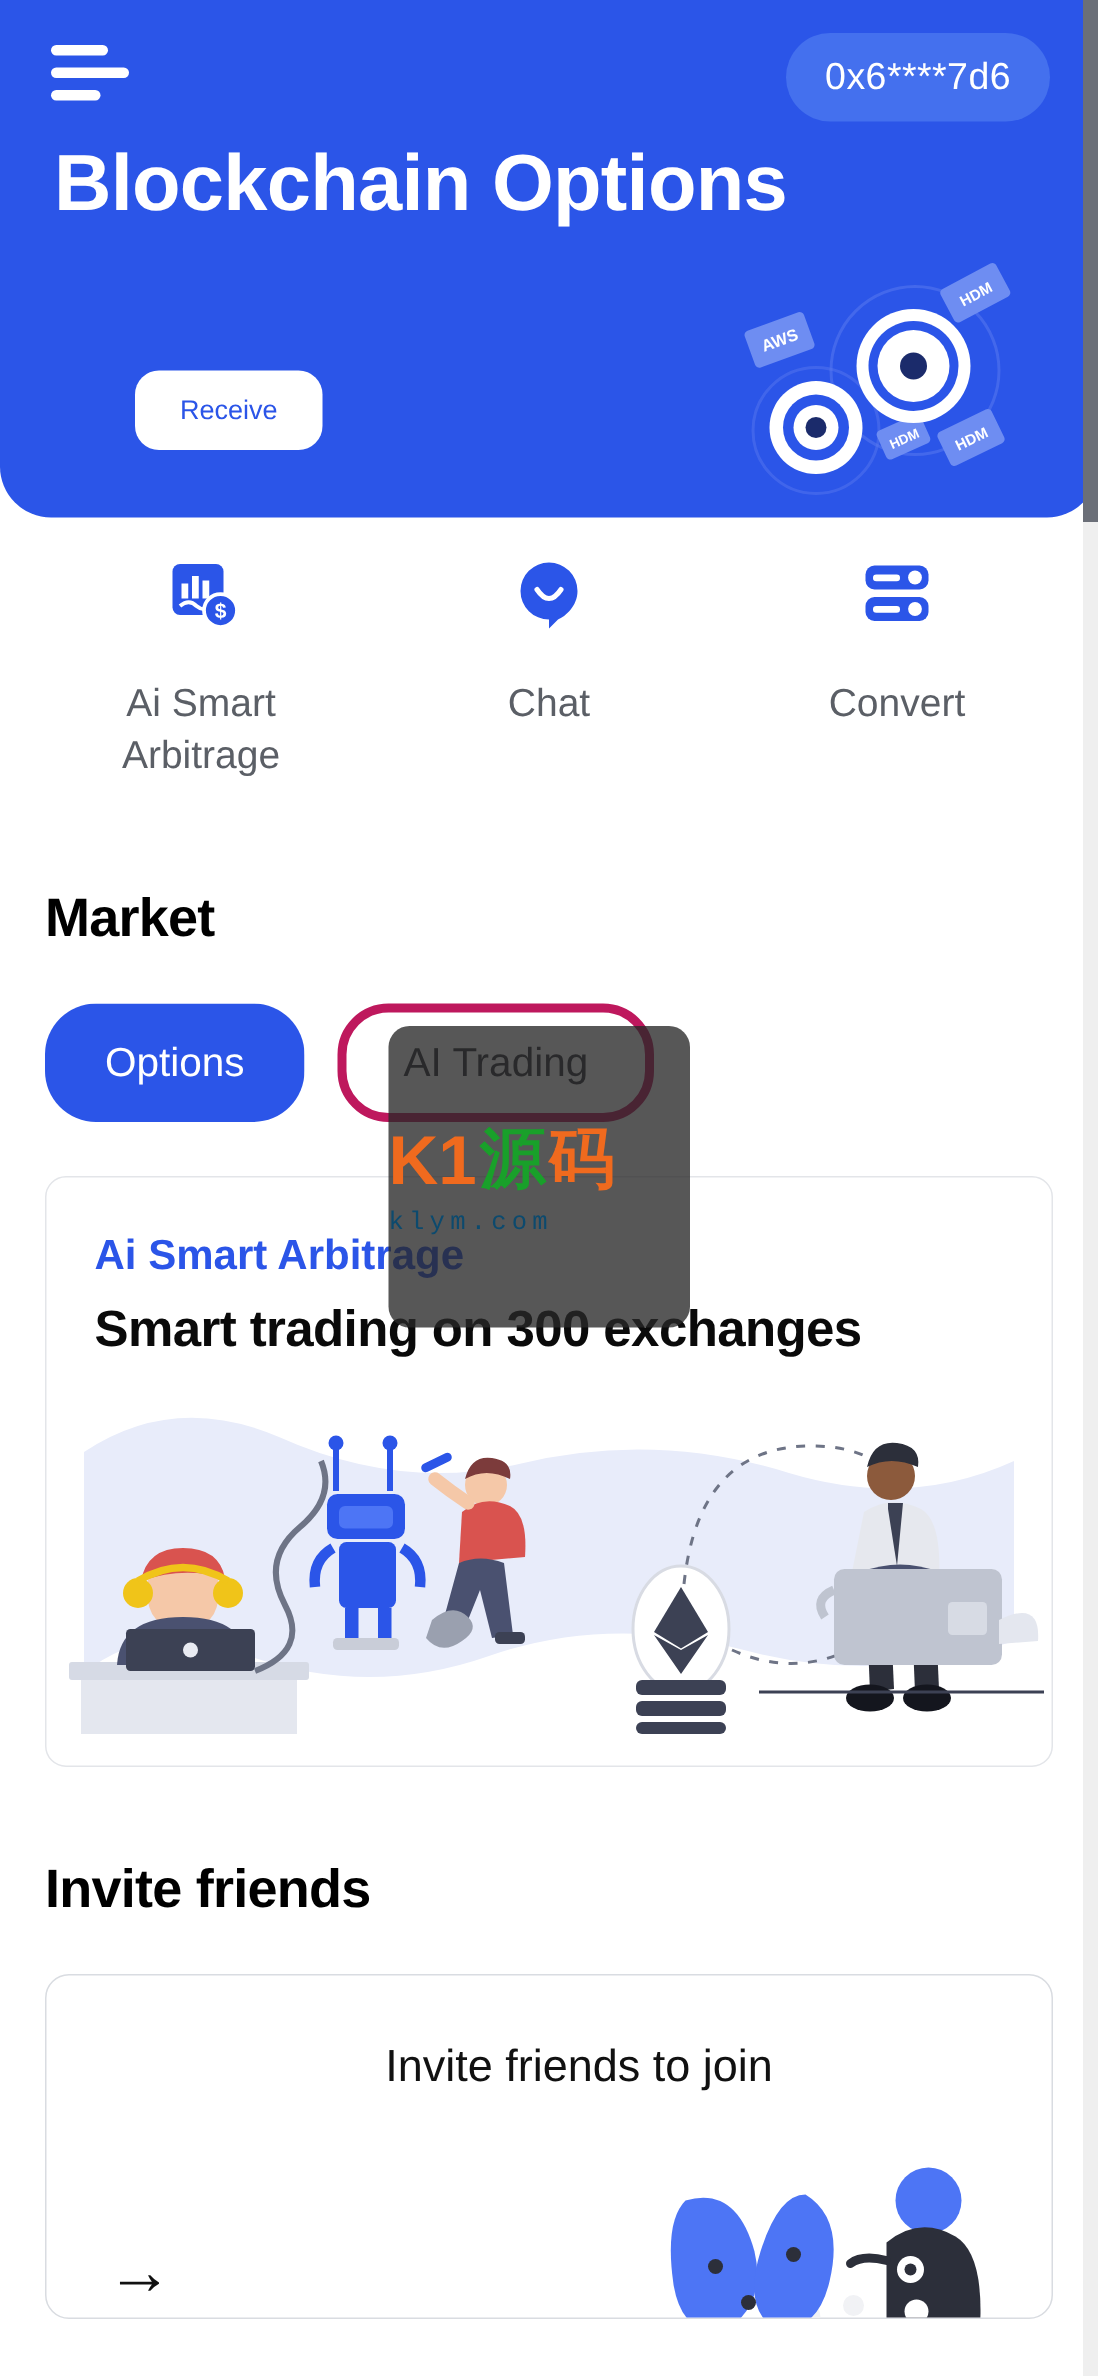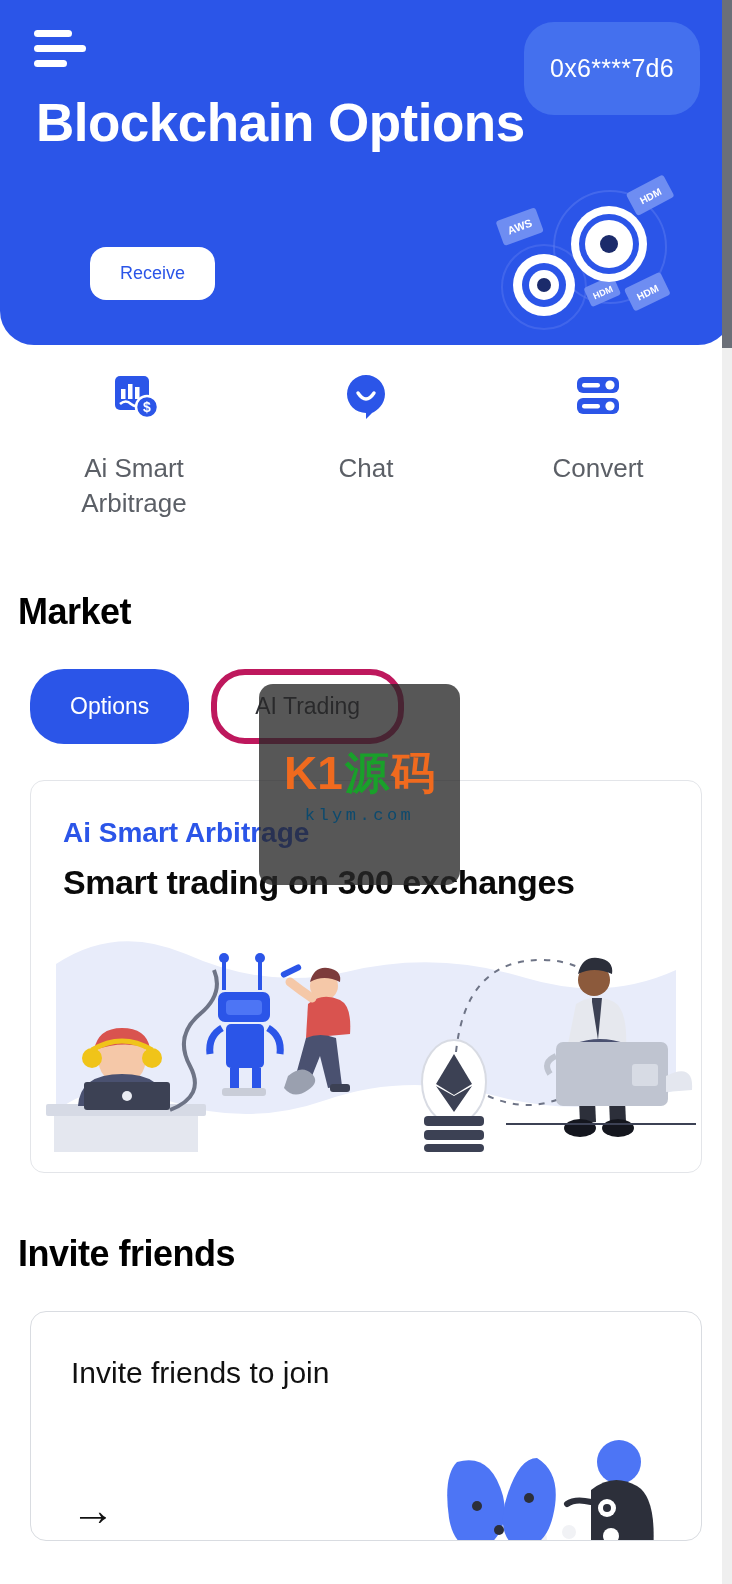--- a/index.html
+++ b/index.html
@@ -49,21 +49,21 @@
   .hamburger span:nth-child(2) { width: 52px; }
   .hamburger span:nth-child(3) { width: 33px; }
 
   .addr-badge {
     position: absolute;
     right: 32px;
     top: 22px;
     background: #4470EE;
     color: #ffffff;
     font-size: 25px;
-    padding: 32px 26px;
+    padding: 15px 26px;
     border-radius: 30px;
     letter-spacing: 0.3px;
     cursor: pointer;
   }
 
   .page-title {
     position: absolute;
     left: 36px;
     top: 92px;
     color: #ffffff;
@@ -122,31 +122,31 @@
     text-align: center;
     line-height: 1.35;
     max-width: 140px;
   }
 
   
   .section-title {
     font-size: 36px;
     font-weight: bold;
     color: #000000;
-    margin: 60px 0 0 18px;
+    margin: 60px 0 0 30px;
     letter-spacing: -0.5px;
   }
 
   .tabs {
     display: flex;
     gap: 22px;
     margin: 36px 0 0 30px;
   }
   .tab {
-    font-size: 23px;
+    font-size: 27px;
     padding: 18px 38px;
     border-radius: 34px;
     cursor: pointer;
     font-family: "Liberation Sans", sans-serif;
     border: 2px solid transparent;
     background: none;
   }
   .tab.active {
     background: #2B55E8;
     color: #ffffff;
@@ -191,20 +191,21 @@
     border-radius: 16px;
     background: #ffffff;
     position: relative;
     height: 230px;
     overflow: hidden;
   }
   .invite-sub {
     font-size: 30px;
     color: #111111;
     margin: 44px 0 0 40px;
+    text-align: center;
   }
   .invite-main {
     font-size: 38px;
     color: #0A0A0A;
     margin: 14px 0 0 40px;
     letter-spacing: -0.3px;
   }
   .invite-arrow {
     position: absolute;
     left: 40px;
@@ -227,21 +228,21 @@
   .watermark {
     position: absolute;
     left: 259px;
     top: 684px;
     width: 201px;
     height: 201px;
     background: rgba(40, 40, 40, 0.78);
     border-radius: 14px;
     display: flex;
     flex-direction: column;
-    align-items: center;
+    align-items: flex-start;
     justify-content: center;
     pointer-events: none;
     z-index: 50;
   }
   .wm-row {
     display: flex;
     align-items: center;
     gap: 2px;
     margin-top: 6px;
   }

